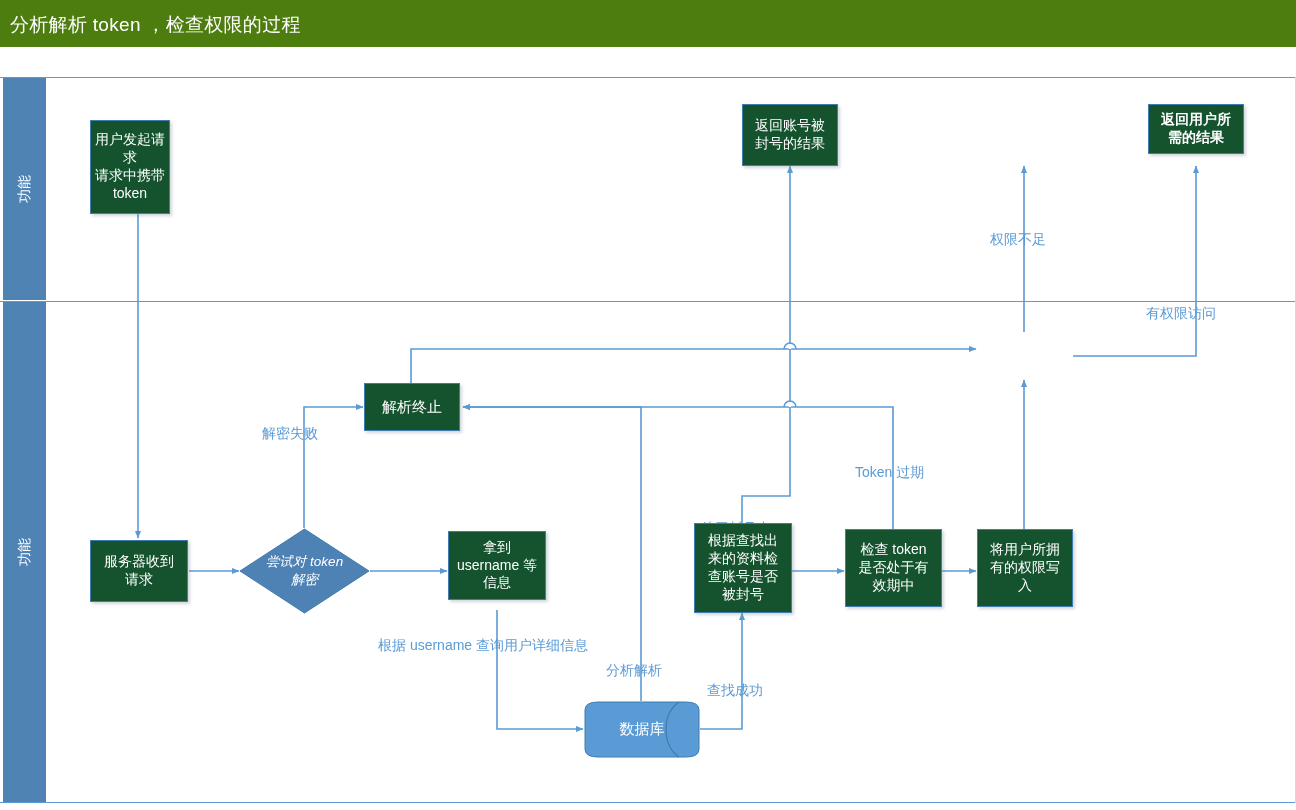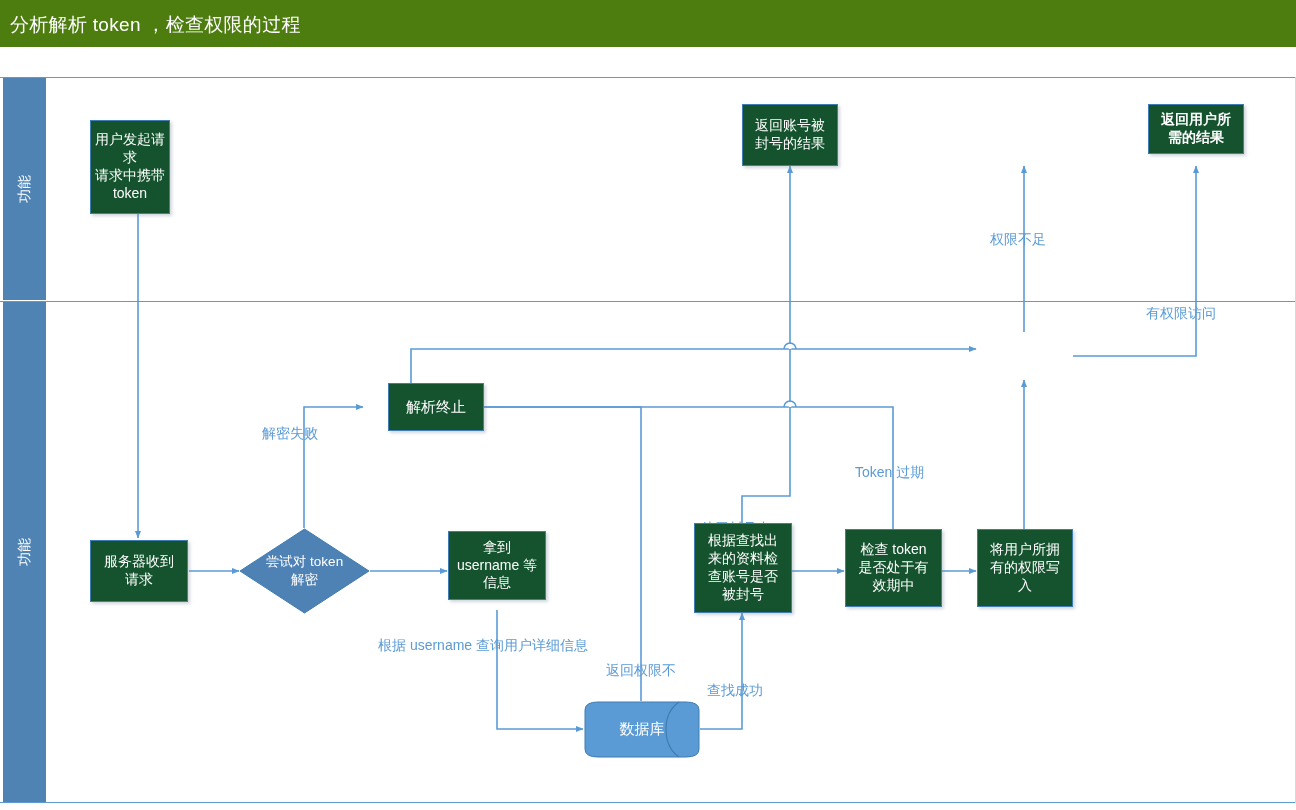--- a/index.html
+++ b/index.html
@@ -57,21 +57,21 @@
     text-align:center;padding:2px 3px;
     box-shadow:2px 2px 3px rgba(120,140,160,.35);
   }
   .diamond{
     position:absolute;background:transparent;border:none;box-shadow:none;
   }
   .diamond svg{position:absolute;left:0;top:0;}
   .diamond .dlabel{
     position:absolute;left:0;top:0;width:100%;height:100%;
     display:flex;align-items:center;justify-content:center;
-    color:#ffffff;font-size:13.5px;line-height:1.3;text-align:center;
+    color:#ffffff;font-size:13.5px;line-height:1.3;text-align:center;font-style:italic;
   }
   .cyl{position:absolute;}
   .cyl svg{position:absolute;left:0;top:0;}
   .cyl .clabel{
     position:absolute;left:0;top:0;width:100%;height:100%;
     display:flex;align-items:center;justify-content:center;
     color:#ffffff;font-size:15px;
   }
 
   
@@ -148,21 +148,21 @@
     </g>
 
     <g fill="none" stroke="#ffffff" stroke-width="2.6">
       <path d="M790,344 L790,349"></path>
       <path d="M790,402 L790,407"></path>
     </g>
   </svg>
 
   <div class="elabel" style="left:262px;top:425px;">解密失败</div>
   <div class="elabel" style="left:378px;top:637px;">根据 username 查询用户详细信息</div>
-  <div class="elabel" style="left:606px;top:662px;">返回权限不</div>
+  <div class="elabel" style="left:606px;top:662px;">分析解析</div>
   <div class="elabel" style="left:707px;top:682px;">查找成功</div>
   <div class="elabel" style="left:701px;top:482px;margin-top:38px;">处于封号中</div>
   <div class="elabel" style="left:855px;top:464px;">Token 过期</div>
   <div class="elabel" style="left:990px;top:231px;">权限不足</div>
   <div class="elabel" style="left:1146px;top:305px;">有权限访问</div>
 
   <div class="node" style="left:90px;top:120px;width:80px;height:94px;">
     <span style="white-space: pre-line;">用户发起请求
 请求中携带token</span>
   </div>
@@ -190,21 +190,21 @@
     <div class="dlabel" style="white-space: pre-line;">尝试对 token
 解密</div>
   </div>
 
   <div class="node" style="left:448px;top:531px;width:98px;height:69px;">
     <span style="white-space: pre-line;">拿到
 username 等
 信息</span>
   </div>
 
-  <div class="node" style="left:364px;top:383px;width:96px;height:48px;font-size:15px;margin-left:24px;">
+  <div class="node" style="left:364px;top:383px;width:96px;height:48px;font-size:15px;">
     <span>解析终止</span>
   </div>
 
   <div class="cyl" style="left:584px;top:701px;width:116px;height:57px;">
     <svg width="116" height="57">
       <path d="M1,9 Q1,1 14,1 L102,1 Q115,1 115,9 L115,48 Q115,56 102,56 L14,56 Q1,56 1,48 Z" fill="#5B9BD5" stroke="#3E7CB1" stroke-width="1"></path>
       <path d="M95,1 Q82,10 82,28 Q82,47 95,56" fill="none" stroke="#3E7CB1" stroke-width="1.2"></path>
     </svg>
     <div class="clabel" style="padding-right:22px;">数据库</div>
   </div>

